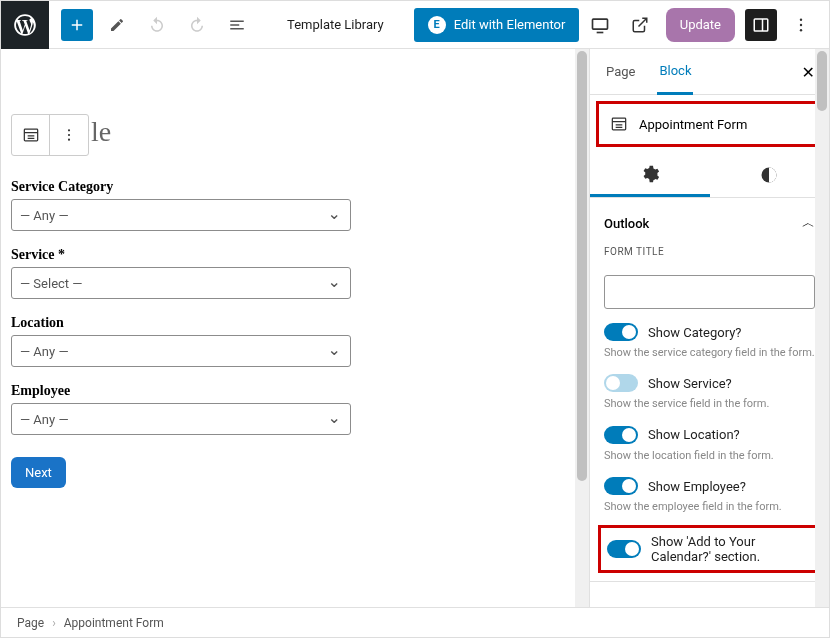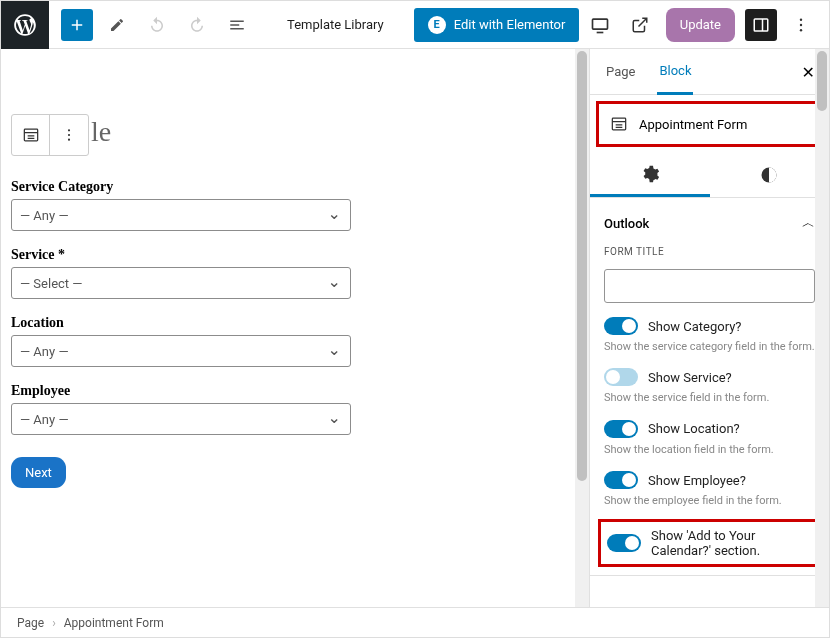--- a/index.html
+++ b/index.html
@@ -24,36 +24,36 @@
 .block-toolbar{position:absolute;top:65px;left:10px;display:flex;border:1px solid #ccc;border-radius:3px;background:#fff}
 .bt-cell{width:38px;height:40px;display:flex;align-items:center;justify-content:center;border-right:1px solid #ccc}
 .bt-cell:last-child{border-right:none}
 .title-stub{position:absolute;top:67px;left:90px;font-size:28px;font-weight:normal;color:#666;font-family:Georgia,serif}
 .form{margin-top:70px;max-width:340px}
 .form-group{margin-bottom:16px}
 .form-label{font-weight:bold;font-size:14px;color:#000;margin-bottom:4px;display:block;font-family:Georgia,serif}
 .form-select{width:100%;height:32px;border:1px solid #8c8c8c;border-radius:3px;padding:0 8px;font-size:13px;color:#555;background:#fff;appearance:none;position:relative}
 .select-wrap{position:relative}
 .select-wrap::after{content:"⌄";position:absolute;right:10px;top:5px;font-size:16px;color:#555;pointer-events:none}
-.next-btn{background:#1a73c7;color:#fff;border:none;padding:8px 14px;font-size:13px;border-radius:11px;margin-top:6px}
+.next-btn{background:#1a73c7;color:#fff;border:none;padding:8px 14px;font-size:13px;border-radius:6px;margin-top:6px}
 .sidebar{position:absolute;top:48px;right:0;bottom:30px;width:240px;border-left:1px solid #e0e0e0;overflow:hidden}
 .sidebar-scroll{position:absolute;right:0;top:0;bottom:0;width:14px;background:#f0f0f0}
 .sidebar-scroll-thumb{background:#c0c0c0;width:10px;margin:2px auto;height:60px;border-radius:5px}
 .sb-tabs{display:flex;align-items:center;padding:0 14px;height:46px;border-bottom:1px solid #e0e0e0;position:relative}
 .sb-tab{font-size:13px;color:#555;margin-right:20px;padding:14px 2px;cursor:pointer}
 .sb-tab.active{color:#007cba;border-bottom:3px solid #007cba}
 .sb-close{position:absolute;right:14px;top:14px;font-size:16px}
 .sb-block-title{border:3px solid #c00;margin:6px 6px;padding:10px 10px;display:flex;align-items:center;font-size:13px}
 .sb-block-title .bi{width:20px;height:20px;margin-right:10px;display:flex;align-items:center;justify-content:center}
 .sb-subtabs{display:flex;border-bottom:1px solid #e0e0e0}
 .sb-subtab{flex:1;display:flex;align-items:center;justify-content:center;height:44px;cursor:pointer}
 .sb-subtab.active{border-bottom:3px solid #007cba}
 .sb-section{padding:12px 14px;border-bottom:1px solid #e0e0e0}
 .sb-section-head{display:flex;justify-content:space-between;align-items:center;font-size:13px;font-weight:500;padding:4px 0}
-.sb-field-label{font-size:10px;letter-spacing:.5px;color:#555;margin-top:10px;margin-bottom:12px;text-transform:uppercase}
+.sb-field-label{font-size:10px;letter-spacing:.5px;color:#555;margin-top:10px;margin-bottom:18px;text-transform:uppercase}
 .sb-input{width:100%;height:34px;border:1px solid #949494;border-radius:3px;padding:0 8px}
 .toggle-row{display:flex;align-items:center;margin-top:14px}
 .toggle{width:34px;height:18px;border-radius:10px;position:relative;flex-shrink:0;margin-right:10px}
 .toggle.on{background:#007cba}
 .toggle.off{background:#b0d7ea}
 .toggle::after{content:"";width:14px;height:14px;background:#fff;border-radius:50%;position:absolute;top:2px}
 .toggle.on::after{right:2px}
 .toggle.off::after{left:2px}
 .toggle-label{font-size:13px;color:#1e1e1e}
 .toggle-desc{font-size:11px;color:#888;margin-top:4px;line-height:1.4}

